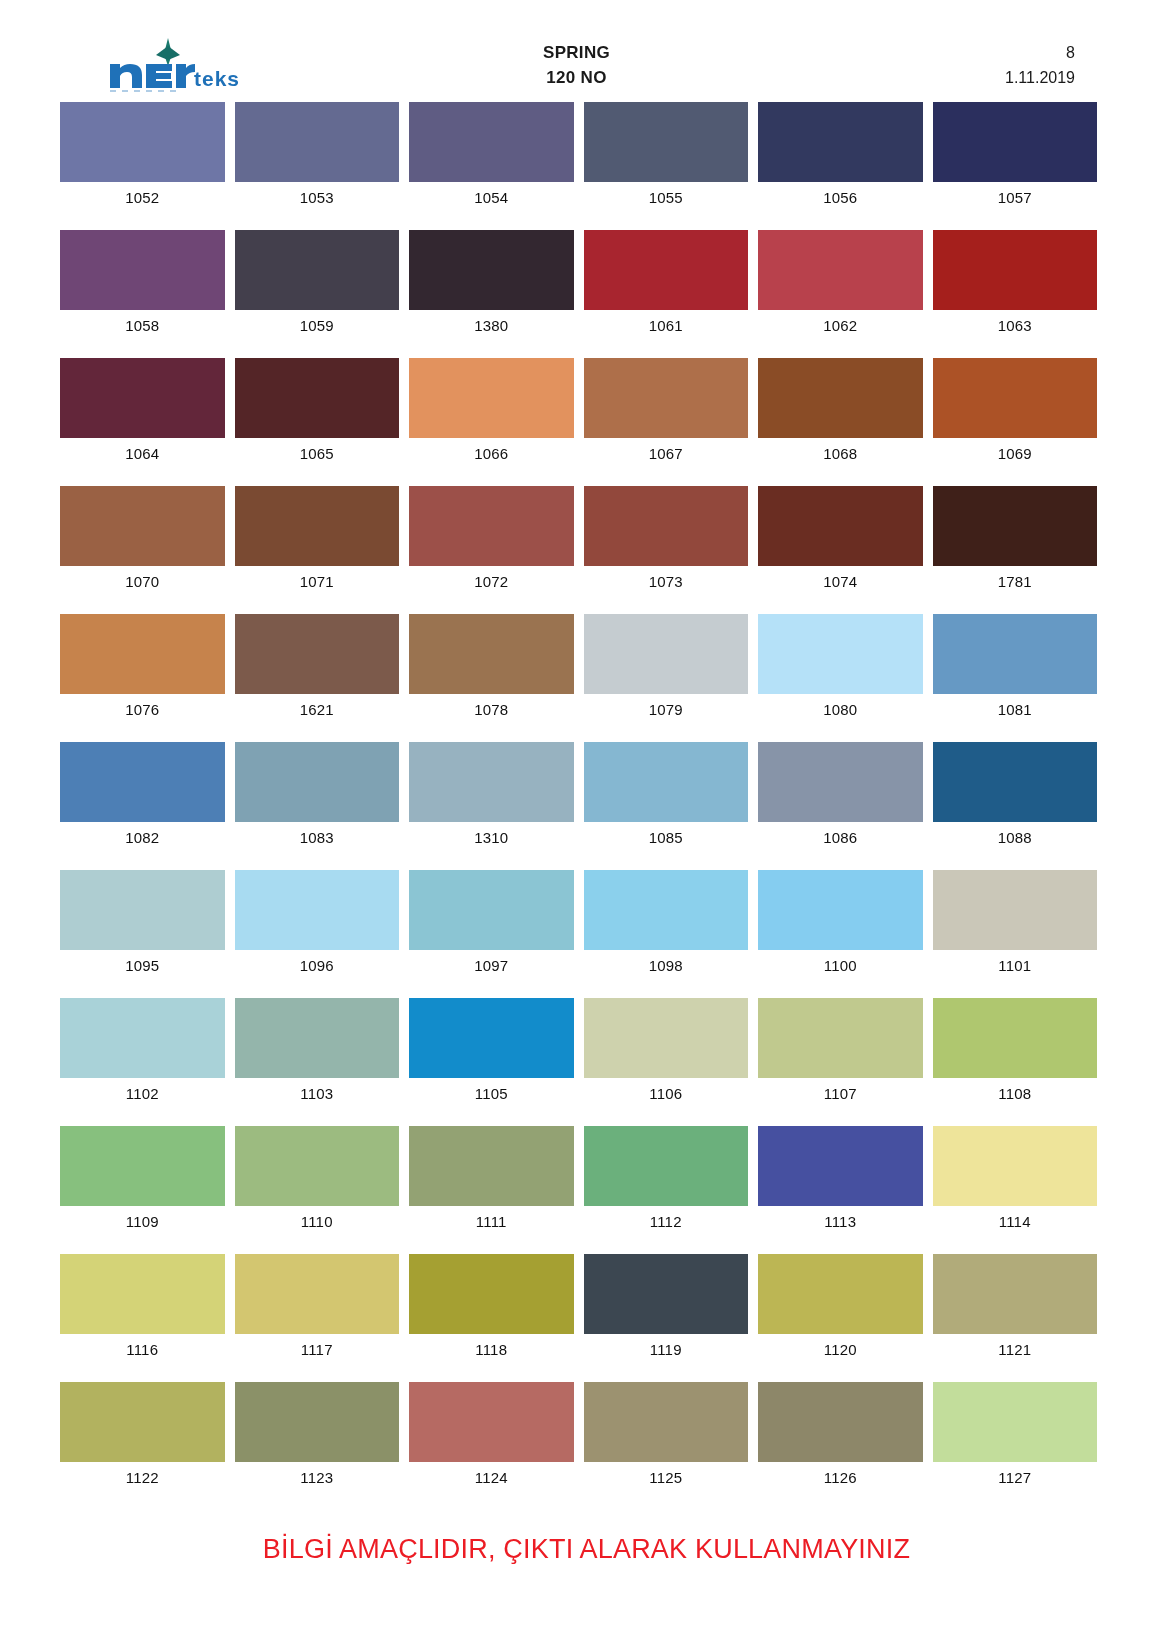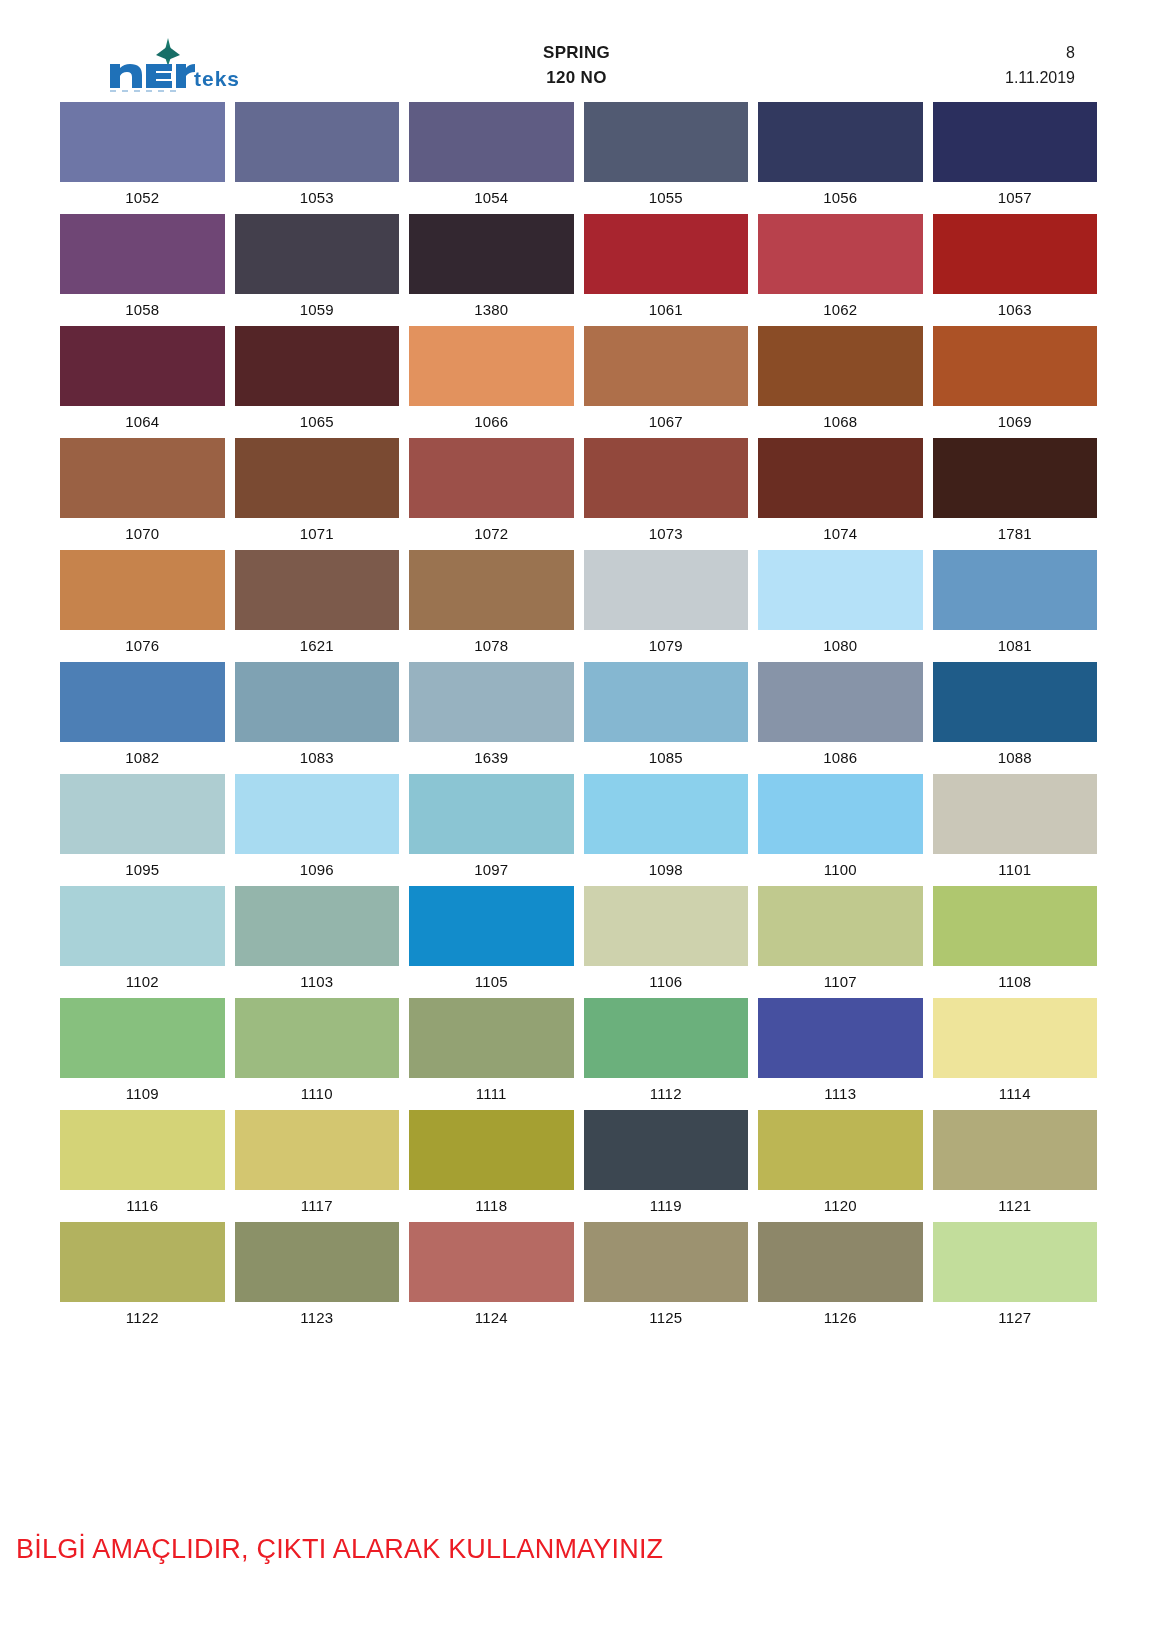--- a/index.html
+++ b/index.html
@@ -61,21 +61,21 @@
   }
 
   
   .grid {
     margin: 0 60px;
     padding-top: 4px;
   }
   .swatch-row {
     display: flex;
     gap: 10px;
-    margin-bottom: 0;
+    margin-bottom: 16px;
   }
   .cell {
     flex: 1 1 0;
     min-width: 0;
   }
   .chip {
     width: 100%;
     height: 80px;
     display: block;
   }
@@ -87,21 +87,21 @@
     height: 32px;
     letter-spacing: 0.2px;
   }
 
   
   .footer {
     position: absolute;
     left: 16px;
     right: 0;
     bottom: 70px;
-    text-align: left;
+    text-align: center;
   }
   .footer-note {
     display: inline-block;
     font-size: 27px;
     color: #ec1c24;
     letter-spacing: 0.2px;
     font-weight: normal;
   }
 </style>
 </head>
@@ -285,21 +285,21 @@
         <div class="cell">
           <div class="chip" style="background: rgb(77, 127, 181);"></div>
           <div class="chip-label">1082</div>
         </div>
         <div class="cell">
           <div class="chip" style="background: rgb(127, 162, 179);"></div>
           <div class="chip-label">1083</div>
         </div>
         <div class="cell">
           <div class="chip" style="background: rgb(151, 178, 192);"></div>
-          <div class="chip-label">1639</div>
+          <div class="chip-label">1310</div>
         </div>
         <div class="cell">
           <div class="chip" style="background: rgb(133, 183, 209);"></div>
           <div class="chip-label">1085</div>
         </div>
         <div class="cell">
           <div class="chip" style="background: rgb(135, 148, 168);"></div>
           <div class="chip-label">1086</div>
         </div>
         <div class="cell">

